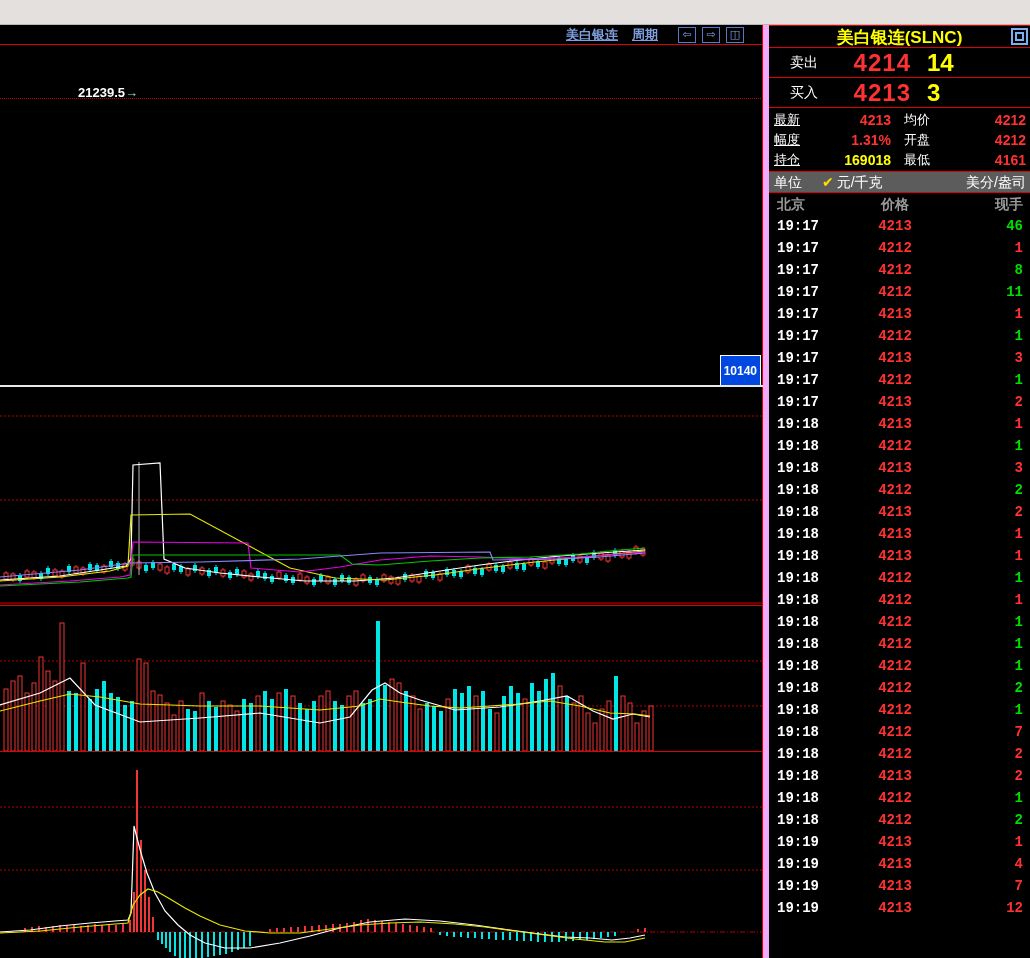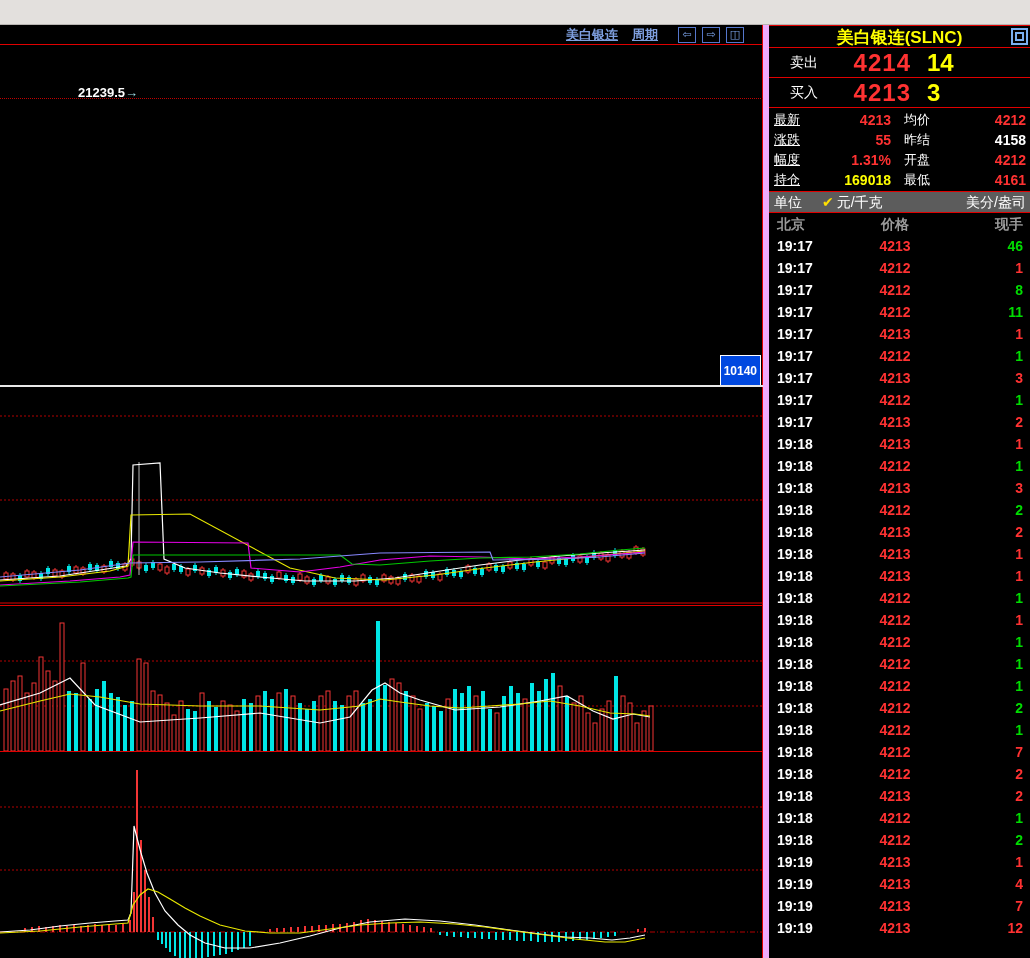--- a/index.html
+++ b/index.html
@@ -48,21 +48,21 @@
   .stat-row .v2{flex:1;text-align:right;padding-right:4px;font-weight:bold;font-size:14px;}
   .unit-row{height:21px;line-height:21px;background:#5c5c5c;display:flex;font-size:14px;
             border-bottom:1px solid #e00000;box-sizing:border-box;}
   .unit-row .ul{padding-left:5px;width:48px;}
   .unit-row .chk{color:#ffe000;font-weight:bold;margin-right:3px;}
   .unit-row .opt2{flex:1;text-align:right;padding-right:4px;}
   .t-head{height:22px;line-height:22px;color:#9a9a9a;font-size:14px;font-weight:bold;position:relative;}
   .t-head .h1{position:absolute;left:8px;}
   .t-head .h2{position:absolute;left:95px;width:62px;text-align:center;}
   .t-head .h3{position:absolute;right:7px;}
-  .trades{position:relative;}
+  .trades{position:relative;font-family:Liberation Mono, monospace;}
   .trade-row{height:22px;line-height:22px;position:relative;font-size:14px;font-weight:bold;}
   .trade-row .tm{position:absolute;left:8px;color:#fff;}
   .trade-row .pr{position:absolute;left:95px;width:62px;text-align:center;color:#ff3232;}
   .trade-row .qt{position:absolute;right:7px;}
 </style>
 </head>
 <body>
 
 <div class="screen">
 
@@ -502,26 +502,20 @@
     </div>
 
     <div class="stats" id="stats">
   <div class="stat-row">
     <span class="l">最新</span>
     <span class="v1" style="color: rgb(255, 50, 50);">4213</span>
     <span class="l2">均价</span>
     <span class="v2" style="color: rgb(255, 50, 50);">4212</span>
   </div>
 
-  <div class="stat-row">
-    <span class="l">涨跌</span>
-    <span class="v1" style="color: rgb(255, 50, 50);">55</span>
-    <span class="l2">昨结</span>
-    <span class="v2" style="color: rgb(255, 255, 255);">4158</span>
-  </div>
 
   <div class="stat-row">
     <span class="l">幅度</span>
     <span class="v1" style="color: rgb(255, 50, 50);">1.31%</span>
     <span class="l2">开盘</span>
     <span class="v2" style="color: rgb(255, 50, 50);">4212</span>
   </div>
 
 
   <div class="stat-row">

